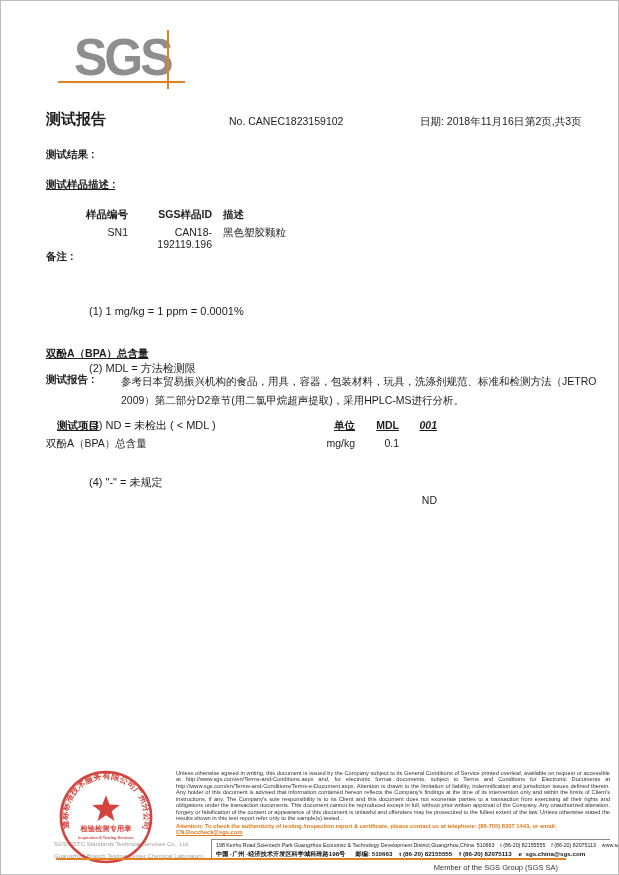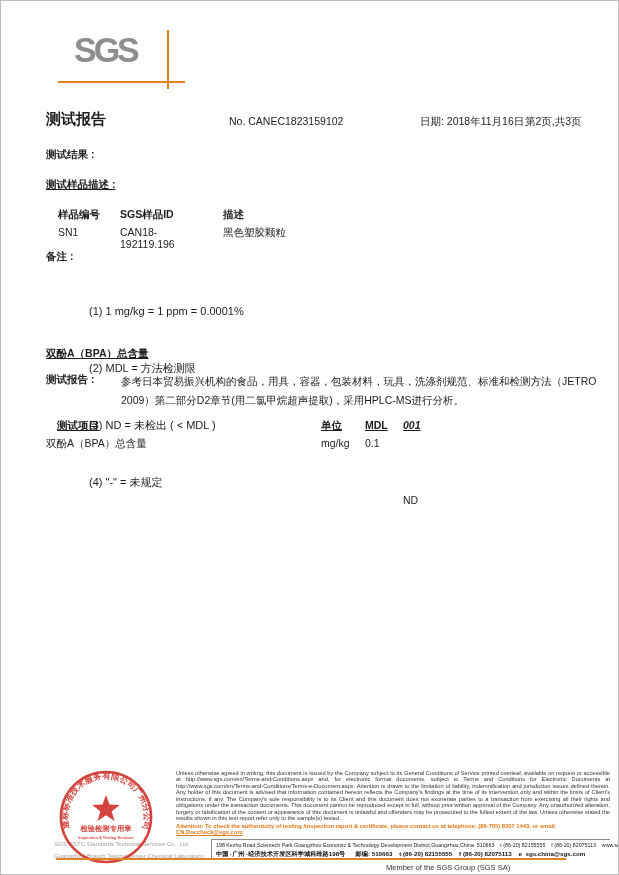--- a/index.html
+++ b/index.html
@@ -5,34 +5,34 @@
   html,body{margin:0;padding:0;background:#e9e9e9;}
   .page{
     position:relative;width:619px;height:875px;margin:0 auto;
     background:#ffffff;border:1px solid #bdbdbd;box-sizing:border-box;
     overflow:hidden;
     font-family:"Liberation Sans","DejaVu Sans",sans-serif;color:#1d1d1d;
   }
   .abs{position:absolute;}
 
   
-  .logo-text{font-weight:bold;color:#8e8e90;font-size:34px;letter-spacing:-3px;
+  .logo-text{font-weight:bold;color:#8e8e90;font-size:50px;letter-spacing:-3px;
              line-height:1;transform:scaleY(1.02);}
   .logo-hline{background:#e0821e;height:2px;}
   .logo-vline{background:#e0821e;width:2px;}
 
   
   .doc-title{font-size:15px;font-weight:bold;}
   .hdr-txt{font-size:10.5px;padding-left:21px;}
 
   .lbl{font-size:10.5px;font-weight:bold;}
   .txt{font-size:10.5px;}
   .u{text-decoration:underline;}
   .it{font-style:italic;}
-  .ctr{text-align:left;}
+  .ctr{text-align:right;}
 
   .note-list{font-size:11px;line-height:19px;white-space:pre;}
 
   .method-text{font-size:10.5px;line-height:19px;width:484px;}
 
   
   .company-line{font-size:6px;color:#9e9e9e;}
   .legal{font-size:5.7px;line-height:6.45px;color:#333;text-align:justify;width:434px;}
   .attention{font-size:5.8px;line-height:6.5px;color:#e07818;font-weight:bold;width:434px;margin-top:1px;}
   .attention a{color:#e07818;}

